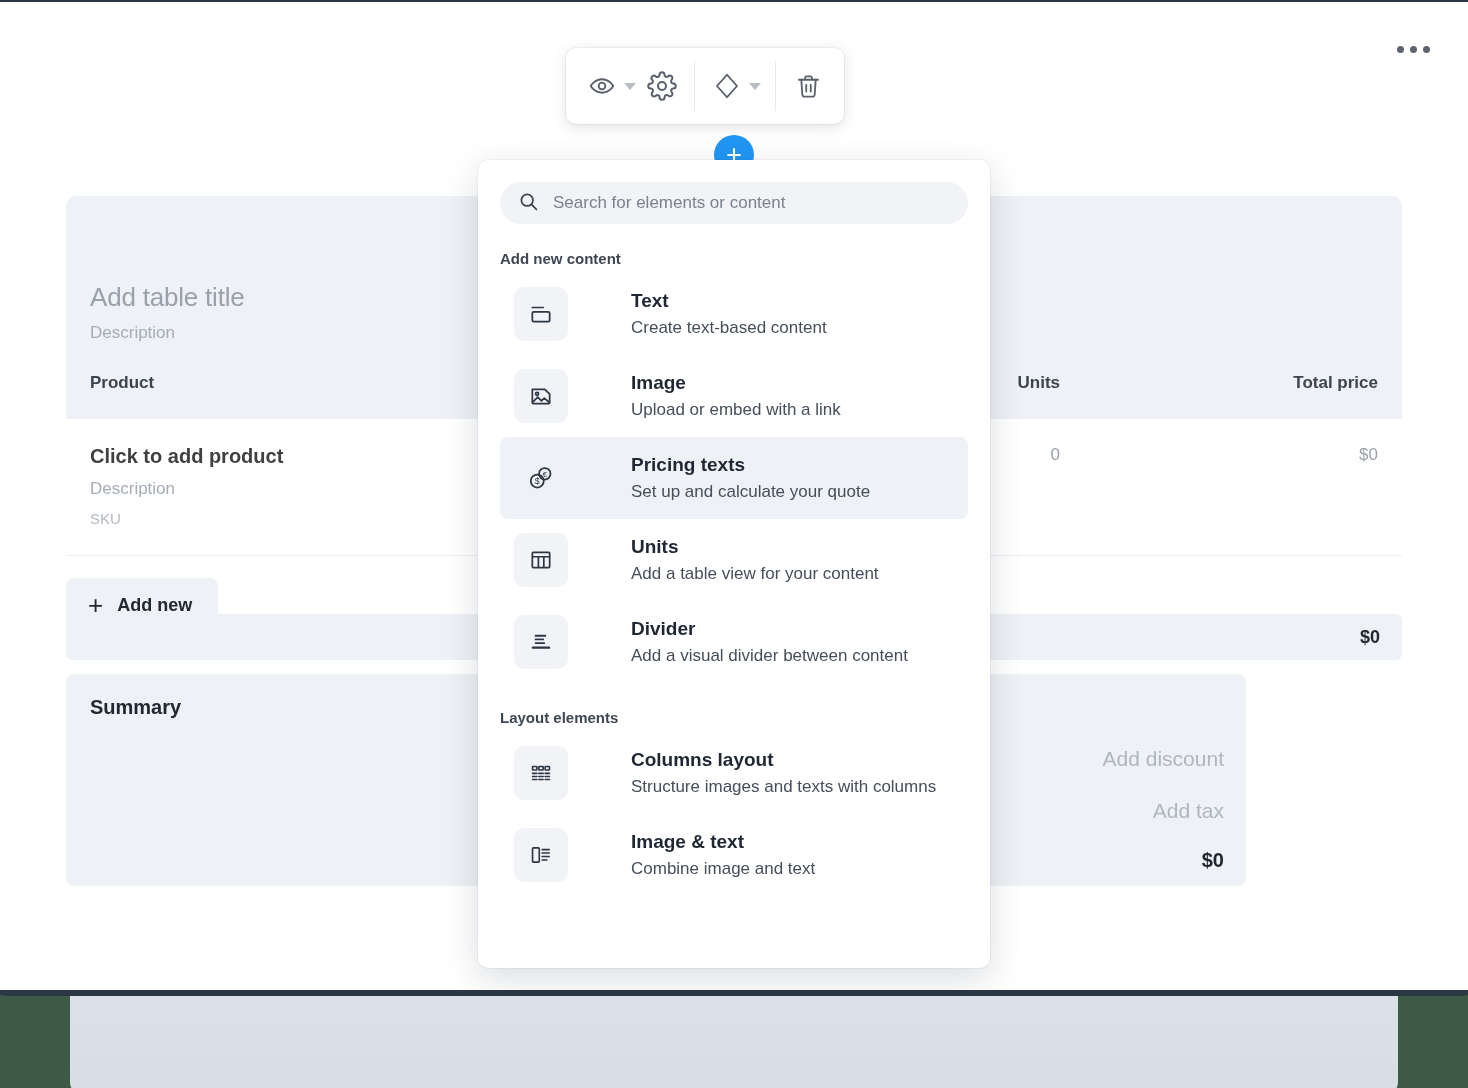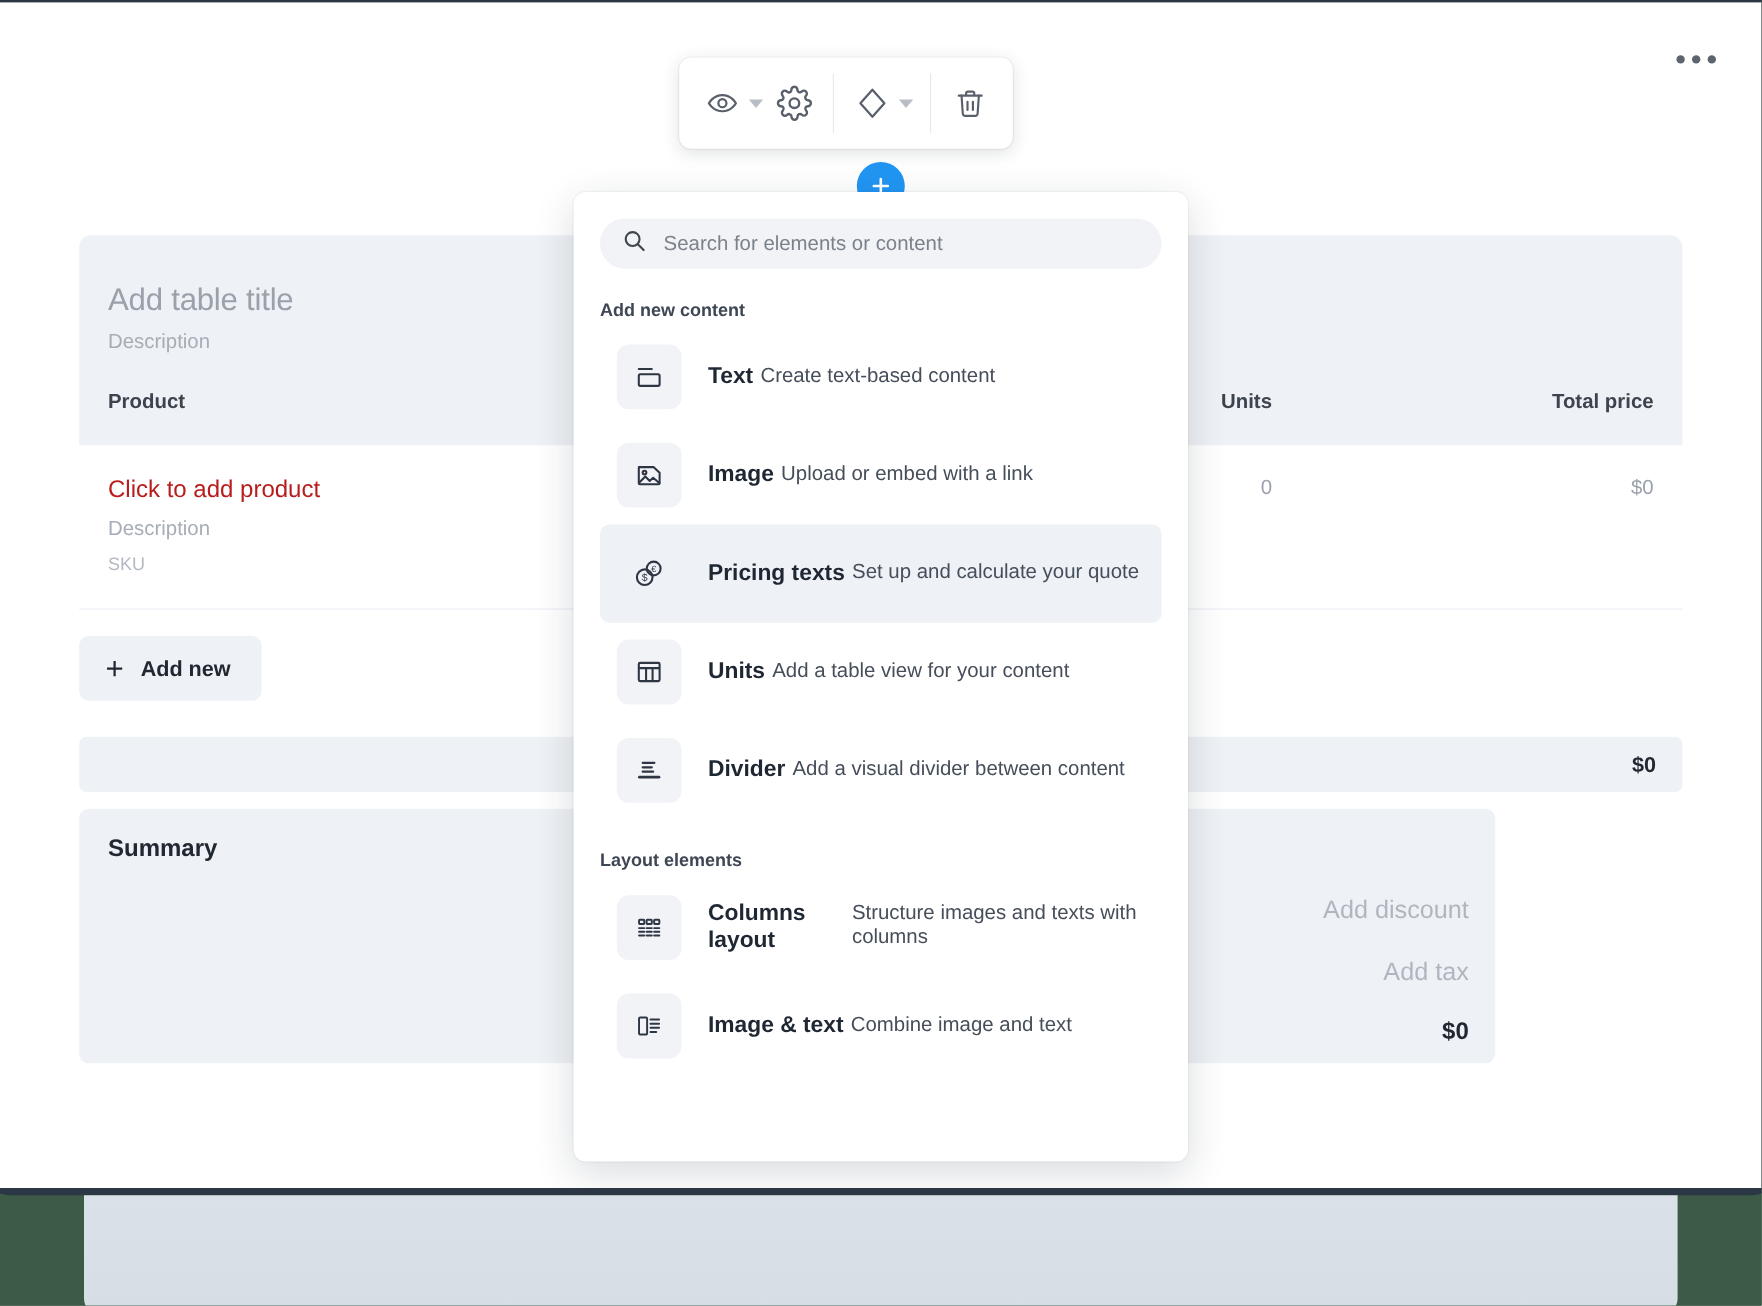--- a/index.html
+++ b/index.html
@@ -103,38 +103,38 @@
   }
   .add-fab svg { display: block; }
 
   
   .pt-block { position: absolute; left: 66px; top: 194px; width: 1336px; }
   .pt-head {
     background: #eef1f5;
     border-radius: 10px 10px 0 0;
     padding: 38px 24px 26px 24px;
   }
-  .pt-title { font-size: 26px; color: #9aa1ab; font-weight: 400; letter-spacing: -.2px; }
+  .pt-title { font-size: 26px; color: #9aa1ab; font-weight: 400; letter-spacing: -.2px; margin-top: 48px; }
   .pt-desc  { font-size: 17px; color: #a6adb6; margin-top: 10px; }
   .pt-cols {
     display: flex; align-items: flex-end;
     margin-top: 30px;
     font-size: 17px; font-weight: 700; color: #3d444e;
   }
   .pt-col-product { flex: 0 0 560px; }
   .pt-col-units   { flex: 1; text-align: right; padding-right: 18px; }
   .pt-col-total   { flex: 0 0 300px; text-align: right; }
 
   .pt-row {
     display: flex; align-items: flex-start;
     padding: 26px 24px 28px 24px;
     border-bottom: 1px solid #eceff3;
   }
   .pt-row-main { flex: 0 0 560px; }
-  .pt-prodname { font-size: 20px; color: #b91c1c; font-weight: 400; }
+  .pt-prodname { font-size: 20px; color: #404040; font-weight: 700; }
   .pt-proddesc { font-size: 17px; color: #a6adb6; margin-top: 11px; }
   .pt-sku      { font-size: 15px; color: #b3b9c1; margin-top: 11px; }
   .pt-units { flex: 1; text-align: right; padding-right: 18px; font-size: 17px; color: #9aa1ab; }
   .pt-total { flex: 0 0 300px; text-align: right; font-size: 17px; color: #9aa1ab; }
 
   .add-new-btn {
     display: inline-flex; align-items: center; gap: 14px;
     margin: 22px 0 0 0;
     padding: 14px 26px 14px 22px;
     background: #eef1f5;
@@ -208,21 +208,21 @@
   .picker-item.active { background: #eef1f6; }
   .pi-icon {
     flex: 0 0 auto;
     width: 54px; height: 54px;
     border-radius: 10px;
     background: #f1f3f7;
     display: flex; align-items: center; justify-content: center;
     color: #2e3643;
   }
   .picker-item.active .pi-icon { background: transparent; }
-  .pi-text { display: flex; flex-direction: row; gap: 6px; }
+  .pi-text { display: flex; flex-direction: column; gap: 6px; margin-left: 41px; }
   .pi-title { font-size: 19px; font-weight: 700; color: #1f2733; }
   .pi-sub   { font-size: 17px; color: #464e5a; }
 </style>
 </head>
 <body>
 
 <div id="root">
 
   <div class="device-shell"></div>
   <div class="device-foot"></div>

